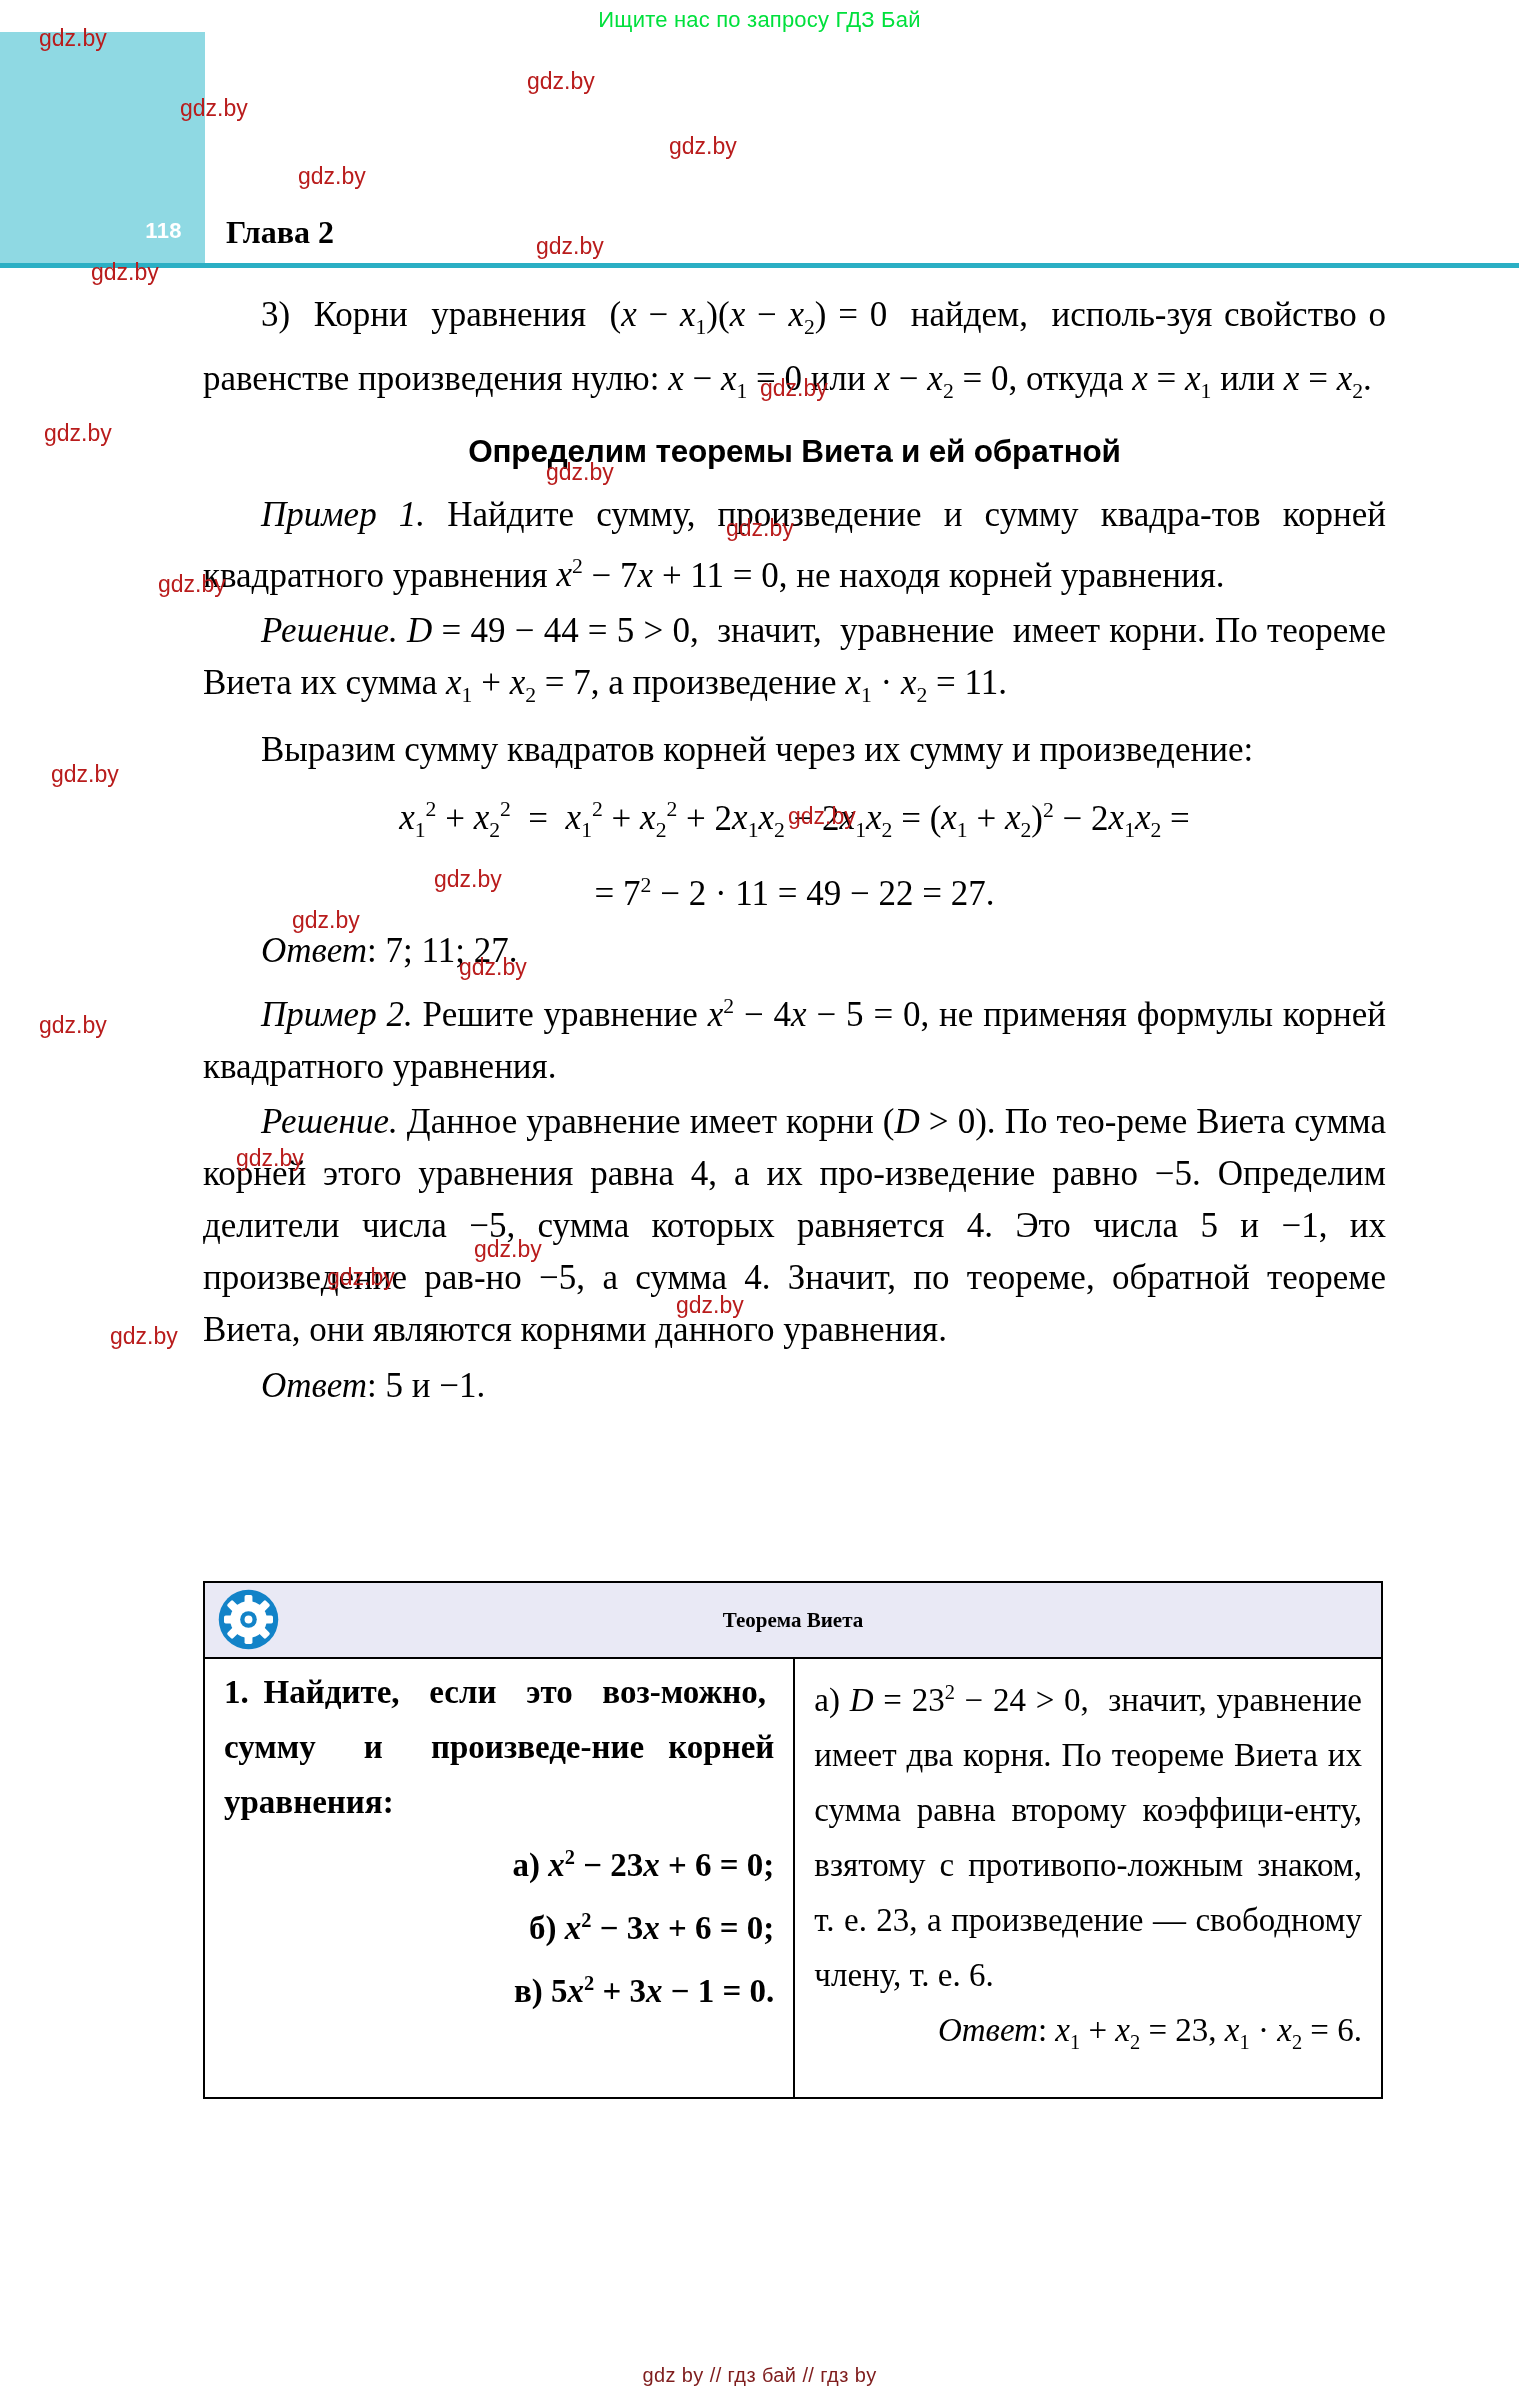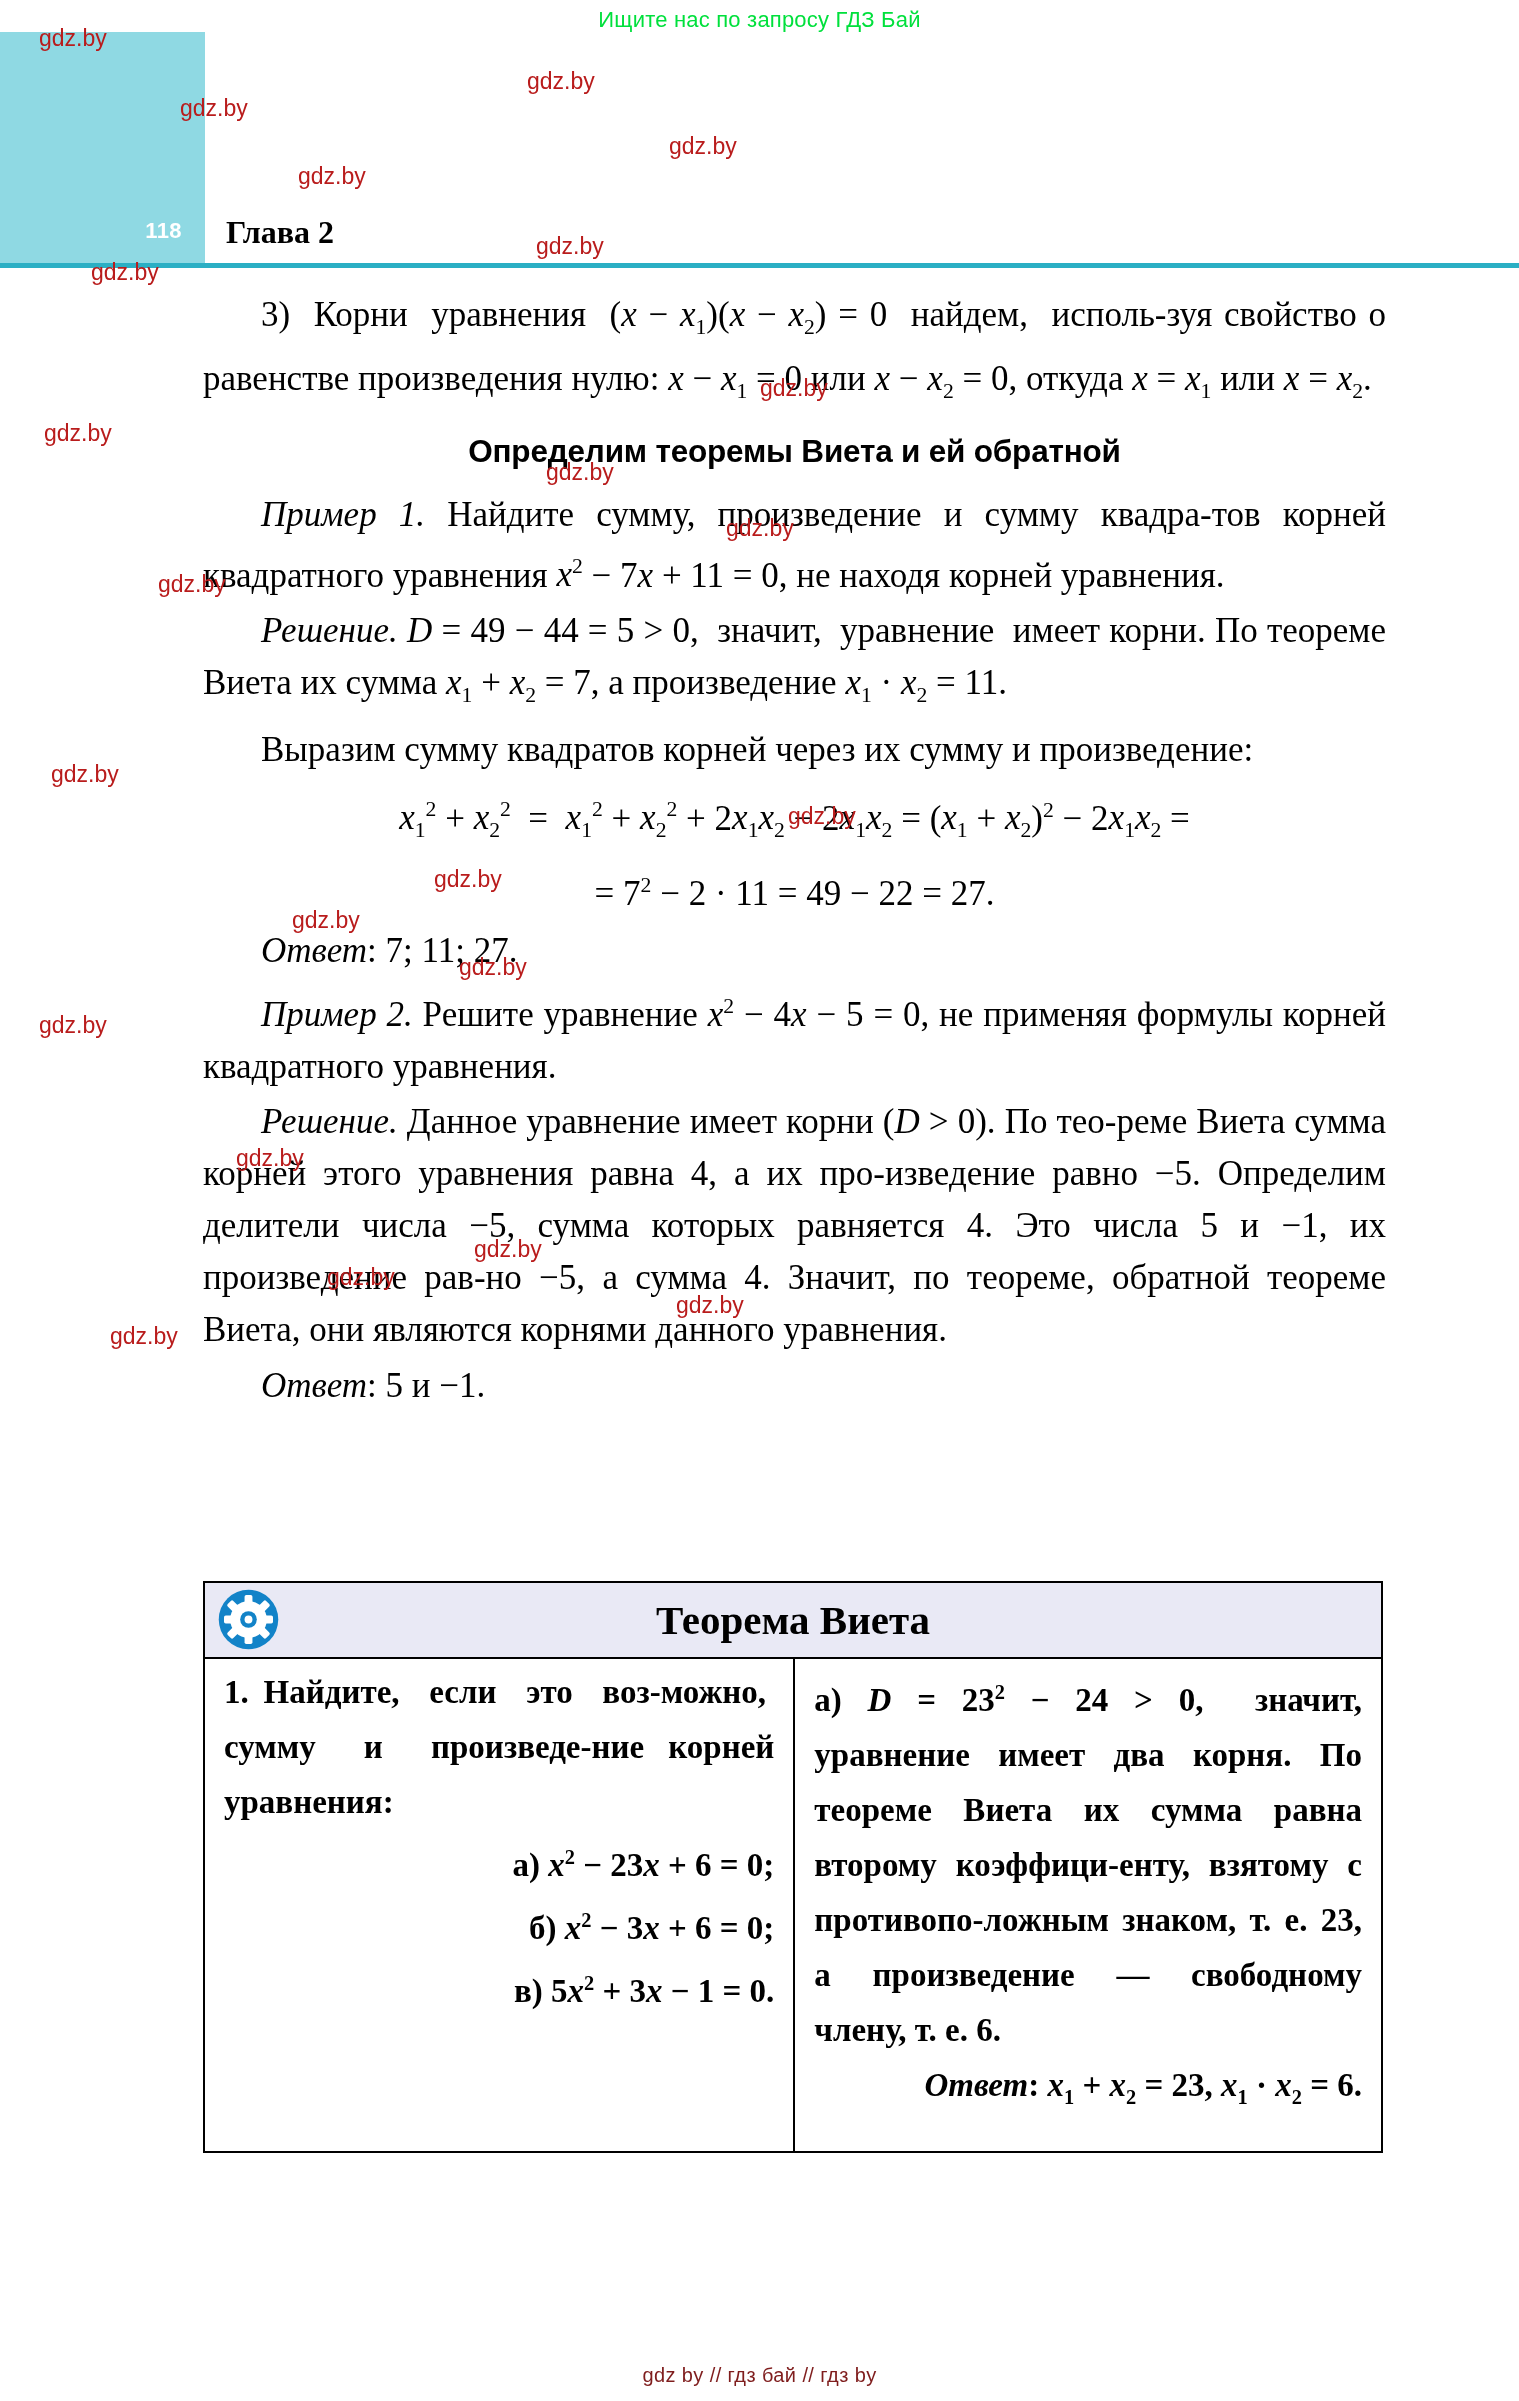--- a/index.html
+++ b/index.html
@@ -135,41 +135,40 @@
     left: 12.3px;
     top: 5.3px;
     width: 63px;
     height: 63px;
   }
   .exbox-title {
     line-height: 74px;
     text-align: center;
     font-family: "Liberation Serif", serif;
     font-weight: bold;
-    font-size: 41px;
+    font-size: 21px;
   }
   .exbox-body {
     display: flex;
     align-items: stretch;
   }
   .excol {
     padding: 6px 19px 26px 19px;
     box-sizing: border-box;
     font-size: 33px;
     line-height: 55px;
   }
   .excol-left {
     width: 50.2%;
     border-right: 2.6px solid #000000;
     font-weight: bold;
     min-height: 438px;
   }
   .excol-right {
     width: 49.8%;
-    font-weight: bold;
   }
   .excol p { margin: 0; text-align: justify; }
   .excol p.taskline { text-align: right; }
   .excol-left .q-num { font-weight: bold; }
 
   
   .wm {
     position: absolute;
     font-family: "Liberation Sans", sans-serif;
     font-size: 23px;

